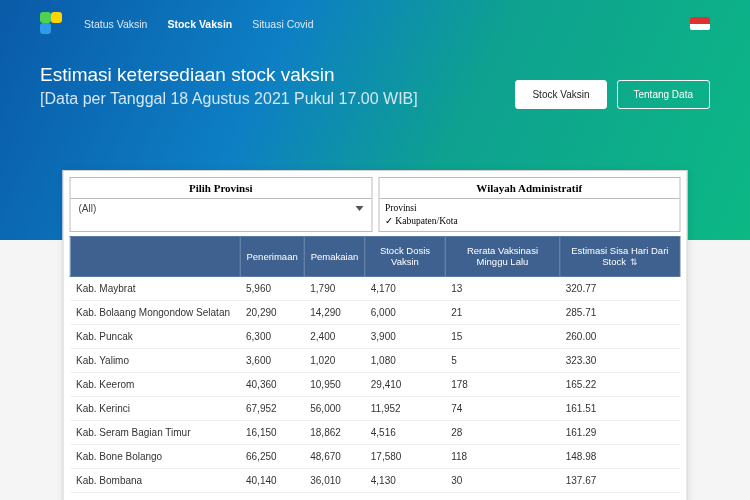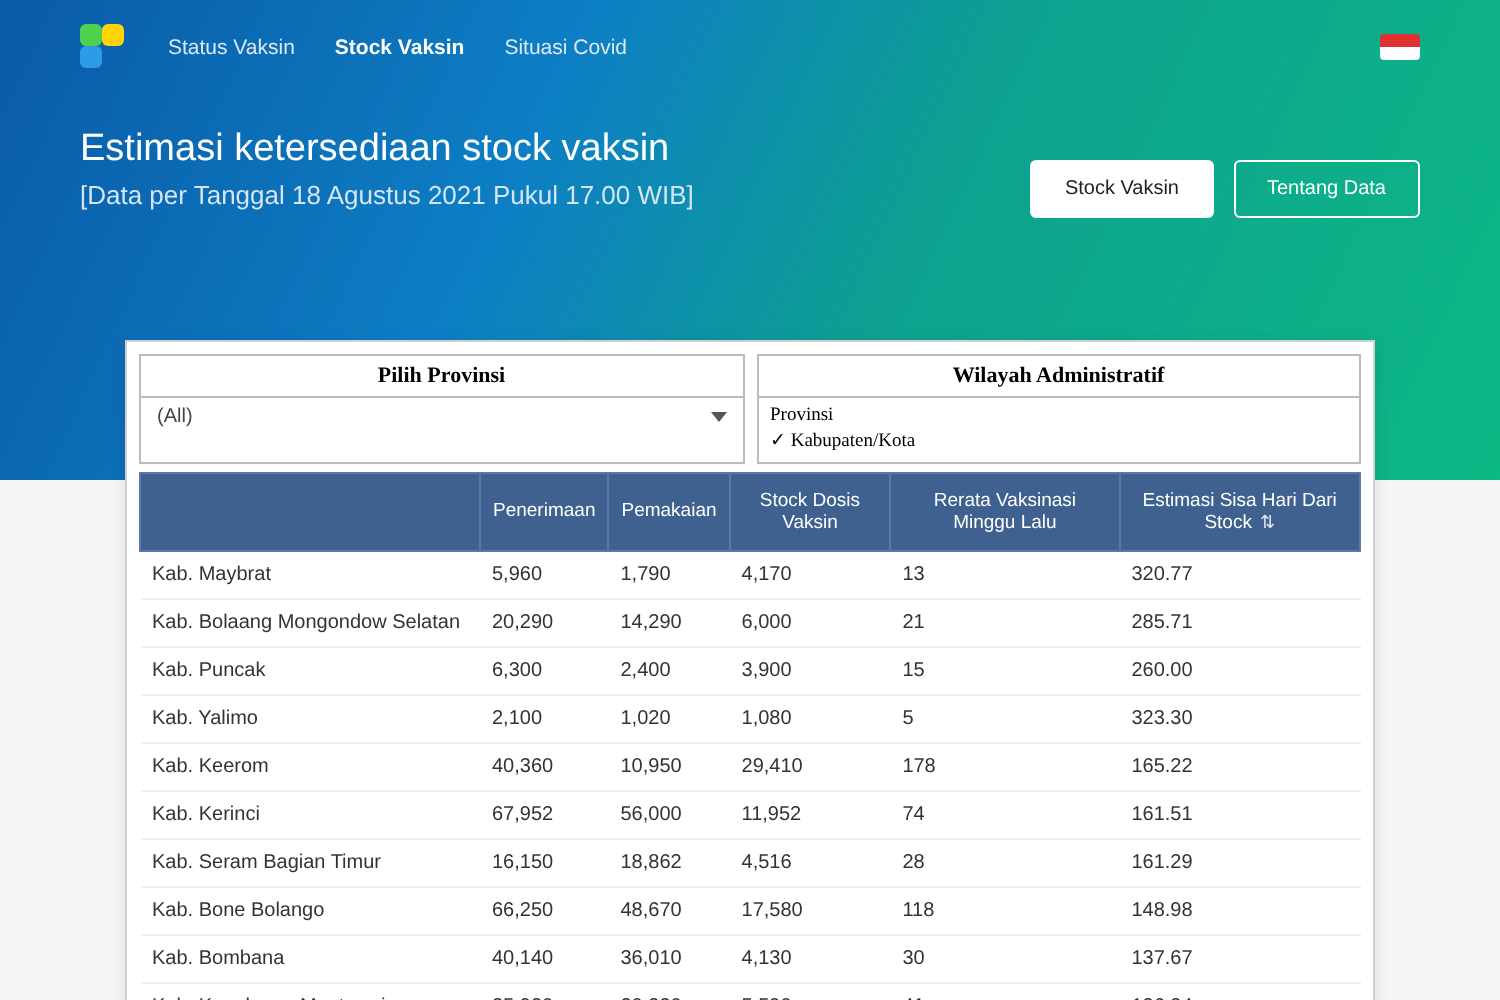--- a/index.html
+++ b/index.html
@@ -52,21 +52,21 @@
   .hero-title {
     margin-top: 28px;
     color: #fff;
   }
   .hero-title h1 {
     font-size: 19px;
     font-weight: 500;
     margin-bottom: 4px;
   }
   .hero-title .sub {
-    font-size: 13px;
+    font-size: 16px;
     color: #d4e6f4;
   }
   .hero-buttons {
     position: absolute;
     right: 40px;
     top: 80px;
     display: flex;
     gap: 10px;
   }
   .btn {
@@ -242,21 +242,21 @@
           <tr>
             <td>Kab. Puncak</td>
             <td>6,300</td>
             <td>2,400</td>
             <td>3,900</td>
             <td>15</td>
             <td>260.00</td>
           </tr>
           <tr>
             <td>Kab. Yalimo</td>
-            <td>2,100</td>
+            <td>3,600</td>
             <td>1,020</td>
             <td>1,080</td>
             <td>5</td>
             <td>323.30</td>
           </tr>
           <tr>
             <td>Kab. Keerom</td>
             <td>40,360</td>
             <td>10,950</td>
             <td>29,410</td>

